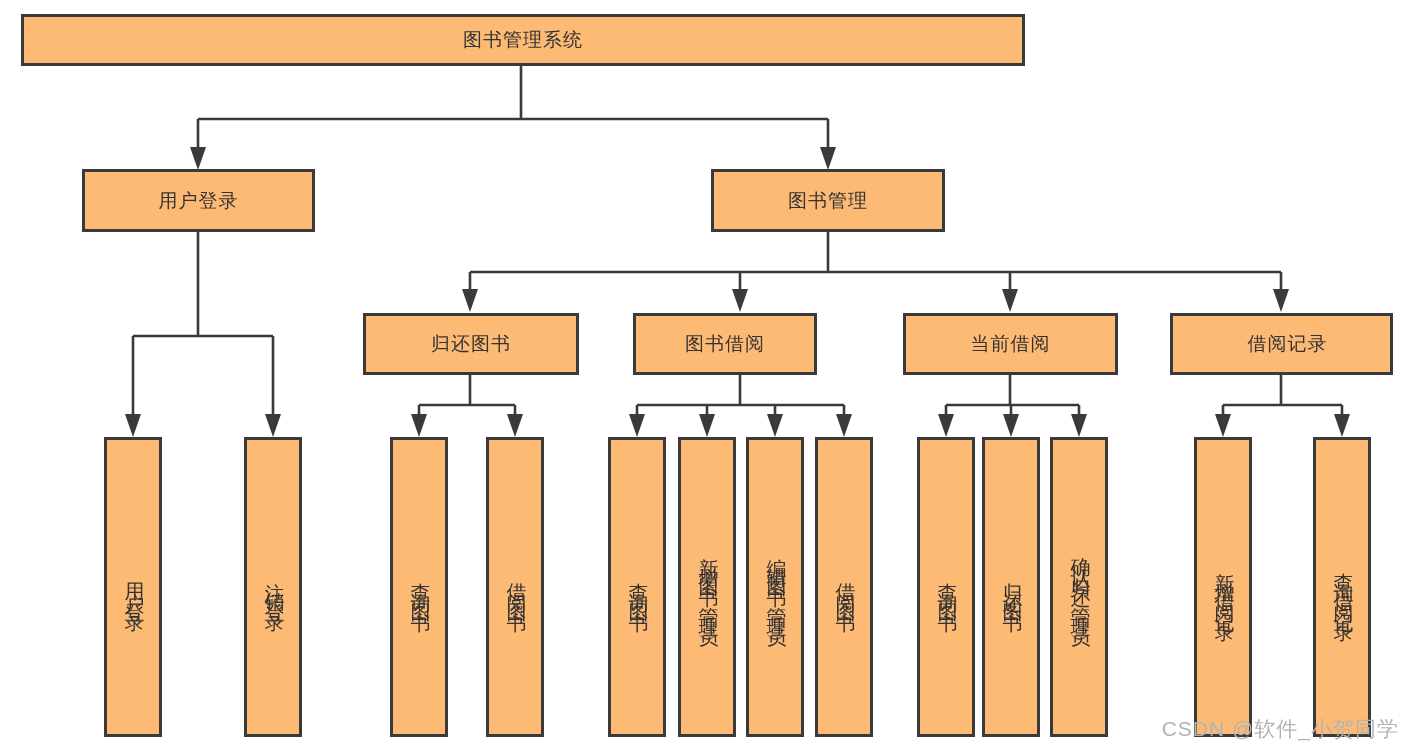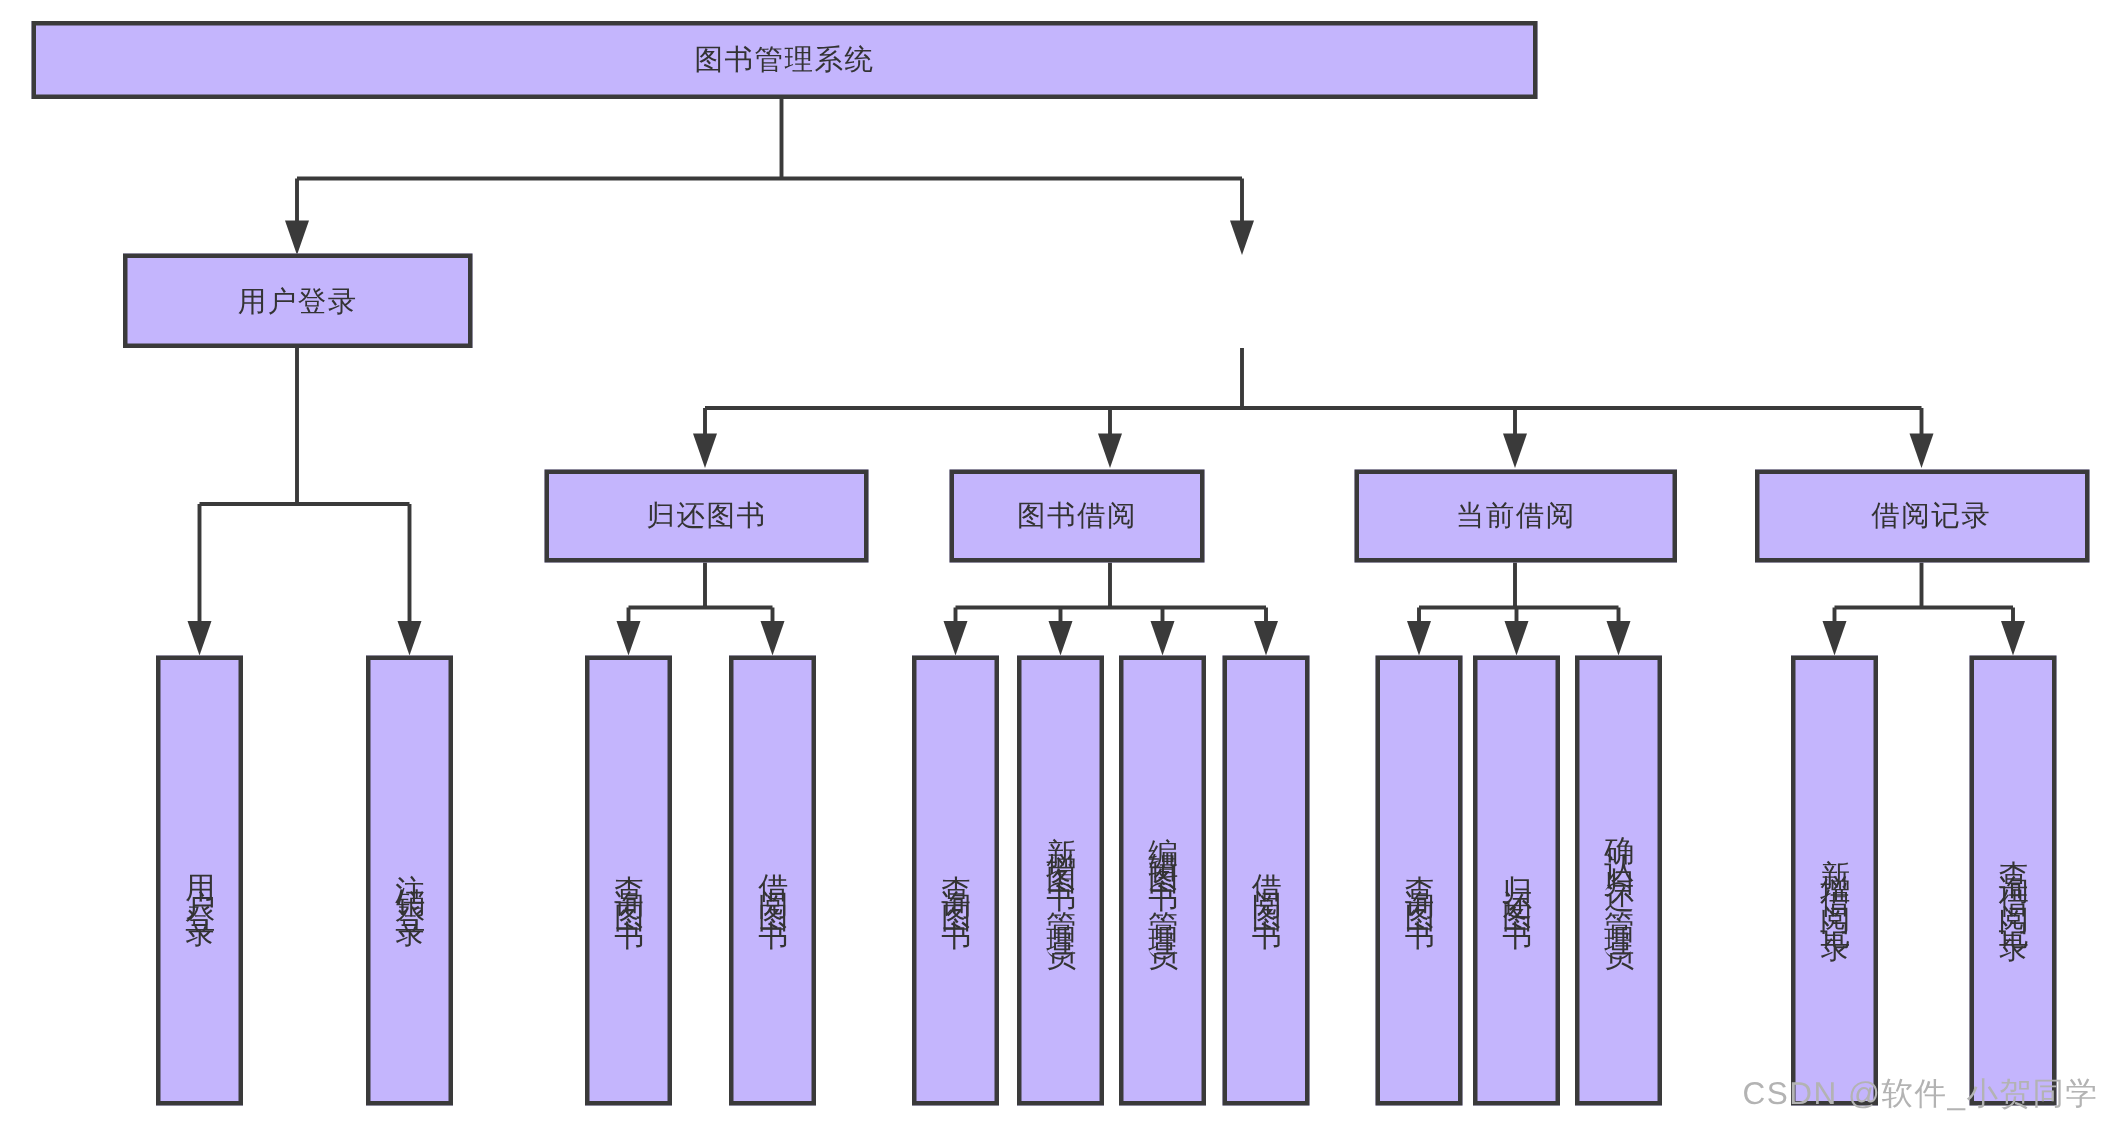--- a/index.html
+++ b/index.html
@@ -15,40 +15,41 @@
     background:var(--bg);
     font-family:"Liberation Sans","DejaVu Sans",sans-serif;
     overflow:hidden;
   }
   #connectors{position:absolute;left:0;top:0;width:1405px;height:747px;}
   #connectors path{stroke:var(--line);stroke-width:2.6;fill:none;}
   #connectors polygon{fill:var(--line);stroke:none;}
   .node{
     position:absolute;
     box-sizing:border-box;
-    background:#c4b5fd;
+    background:#fdba74;
     border:3px solid var(--line);
     display:flex;align-items:center;justify-content:center;
     color:var(--text);
+    font-family:Liberation Mono, monospace;
   }
   .h-node{font-size:19px;letter-spacing:1px;white-space:nowrap;}
   .v-node{
     width:58px;top:437px;height:300px;
     font-size:20px;
     writing-mode:vertical-rl;
     letter-spacing:10px;
     line-height:1;
     text-align:center;
   }
   
   .root-box{left:21px;top:14px;width:1004px;height:52px;}
   .n-user-login{left:82px;top:169px;width:233px;height:63px;}
   .n-book-mgmt{left:711px;top:169px;width:234px;height:63px;}
   .n-g0{left:363px;top:313px;width:216px;height:62px;}
-  .n-g1{left:633px;top:313px;width:170px;height:62px;}
+  .n-g1{left:633px;top:313px;width:184px;height:62px;}
   .n-g2{left:903px;top:313px;width:215px;height:62px;}
   .n-g3{left:1170px;top:313px;width:223px;height:62px;padding-left:12px;}
   
   .lf-a0{left:104px;} .lf-a1{left:244px;}
   .lf-b0{left:390px;} .lf-b1{left:486px;}
   .lf-c0{left:608px;} .lf-c1{left:678px;} .lf-c2{left:746px;} .lf-c3{left:815px;}
   .lf-d0{left:917px;} .lf-d1{left:982px;} .lf-d2{left:1050px;}
   .lf-e0{left:1194px;} .lf-e1{left:1313px;}
   #watermark{
     position:absolute;
@@ -96,20 +97,21 @@
     <polygon points="1071,414 1087,414 1079,437"></polygon>
 
     <path d="M1281,375 V405 M1223,405 H1342 M1223,405 V416 M1342,405 V416"></path>
     <polygon points="1215,414 1231,414 1223,437"></polygon>
     <polygon points="1334,414 1350,414 1342,437"></polygon>
   </svg>
 
   <div class="node h-node root-box">图书管理系统</div>
 
   <div class="node h-node n-user-login">用户登录</div>
+  <div class="node h-node n-book-mgmt">图书管理</div>
 
   <div class="node h-node n-g0">归还图书</div>
   <div class="node h-node n-g1">图书借阅</div>
   <div class="node h-node n-g2">当前借阅</div>
   <div class="node h-node n-g3">借阅记录</div>
 
   <div class="node v-node lf-a0">用户登录</div>
   <div class="node v-node lf-a1">注销登录</div>
 
   <div class="node v-node lf-b0">查询图书</div>

